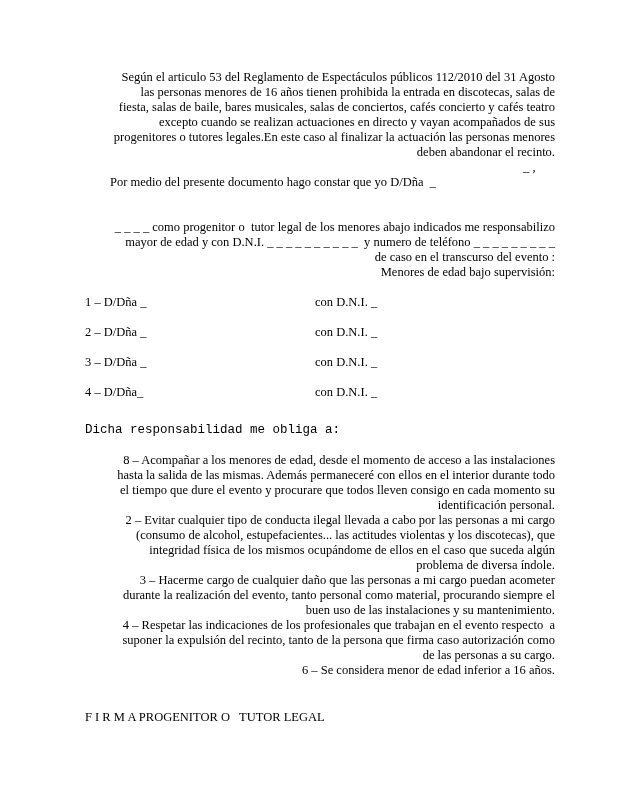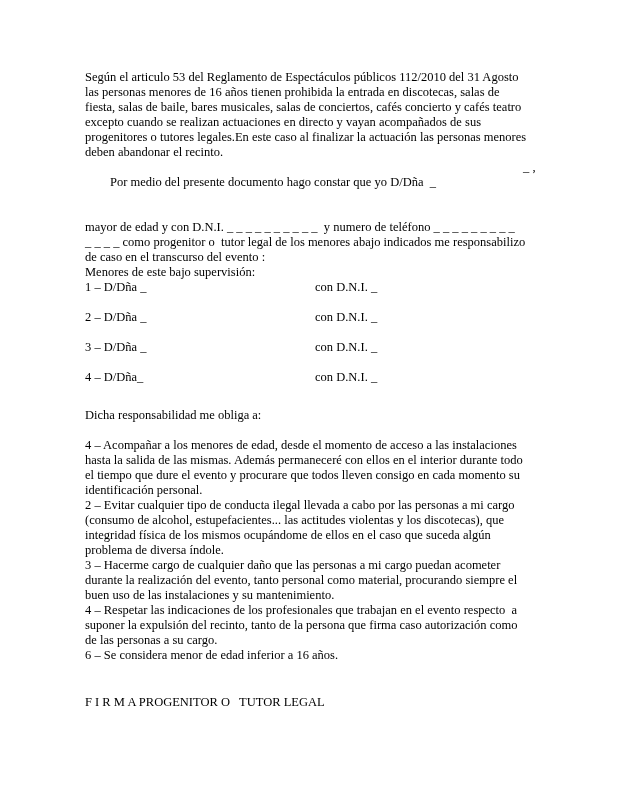--- a/index.html
+++ b/index.html
@@ -20,45 +20,48 @@
   }
   .content {
     position: absolute;
     left: 85px;
     top: 70px;
     width: 470px;
   }
   .line {
     white-space: pre;
     min-height: 15px;
+    text-align: right;
   }
   .decl-line1 {
     position: relative;
     white-space: pre;
     min-height: 15px;
   }
   .decl-line1 .right-blank {
     position: absolute;
     left: 438px;
     top: 0;
     white-space: pre;
   }
   .minors {
+    margin-top: 15px;
   }
   .m-row {
     display: grid;
     grid-template-columns: 230px auto;
     margin-bottom: 15px;
     min-height: 15px;
   }
   .m-row > span { white-space: pre; }
   .obligations-heading {
     margin-top: 23px;
     white-space: pre;
     min-height: 15px;
+    font-family: Liberation Mono, monospace;
   }
   .obligations {
     margin-top: 15px;
   }
   .signature {
     margin-top: 32px;
     white-space: pre;
     min-height: 15px;
   }
 </style>
@@ -75,24 +78,24 @@
       <div class="line">excepto cuando se realizan actuaciones en directo y vayan acompañados de sus</div>
       <div class="line">progenitores o tutores legales.En este caso al finalizar la actuación las personas menores</div>
       <div class="line">deben abandonar el recinto.</div>
     </div>
 
     <div>
       <div class="decl-line1">
         <span>Por medio del presente documento hago constar que yo D/Dña  _</span>
         <span class="right-blank">_ ,</span>
       </div>
+      <div class="line">_ _ _ _ como progenitor o  tutor legal de los menores abajo indicados me responsabilizo</div>
       <div class="line">mayor de edad y con D.N.I. _ _ _ _ _ _ _ _ _ _  y numero de teléfono _ _ _ _ _ _ _ _ _</div>
-      <div class="line">_ _ _ _ como progenitor o  tutor legal de los menores abajo indicados me responsabilizo</div>
       <div class="line">de caso en el transcurso del evento :</div>
-      <div class="line">Menores de este bajo supervisión:</div>
+      <div class="line">Menores de edad bajo supervisión:</div>
     </div>
 
     <div class="minors">
       <div class="m-row">
         <span>1 – D/Dña _</span>
         <span>con D.N.I. _</span>
       </div>
       <div class="m-row">
         <span>2 – D/Dña _</span>
         <span>con D.N.I. _</span>
@@ -103,21 +106,21 @@
       </div>
       <div class="m-row">
         <span>4 – D/Dña_</span>
         <span>con D.N.I. _</span>
       </div>
     </div>
 
     <div class="obligations-heading">Dicha responsabilidad me obliga a:</div>
 
     <div class="obligations">
-      <div class="line">4 – Acompañar a los menores de edad, desde el momento de acceso a las instalaciones</div>
+      <div class="line">8 – Acompañar a los menores de edad, desde el momento de acceso a las instalaciones</div>
       <div class="line">hasta la salida de las mismas. Además permaneceré con ellos en el interior durante todo</div>
       <div class="line">el tiempo que dure el evento y procurare que todos lleven consigo en cada momento su</div>
       <div class="line">identificación personal.</div>
       <div class="line">2 – Evitar cualquier tipo de conducta ilegal llevada a cabo por las personas a mi cargo</div>
       <div class="line">(consumo de alcohol, estupefacientes... las actitudes violentas y los discotecas), que</div>
       <div class="line">integridad física de los mismos ocupándome de ellos en el caso que suceda algún</div>
       <div class="line">problema de diversa índole.</div>
       <div class="line">3 – Hacerme cargo de cualquier daño que las personas a mi cargo puedan acometer</div>
       <div class="line">durante la realización del evento, tanto personal como material, procurando siempre el</div>
       <div class="line">buen uso de las instalaciones y su mantenimiento.</div>

